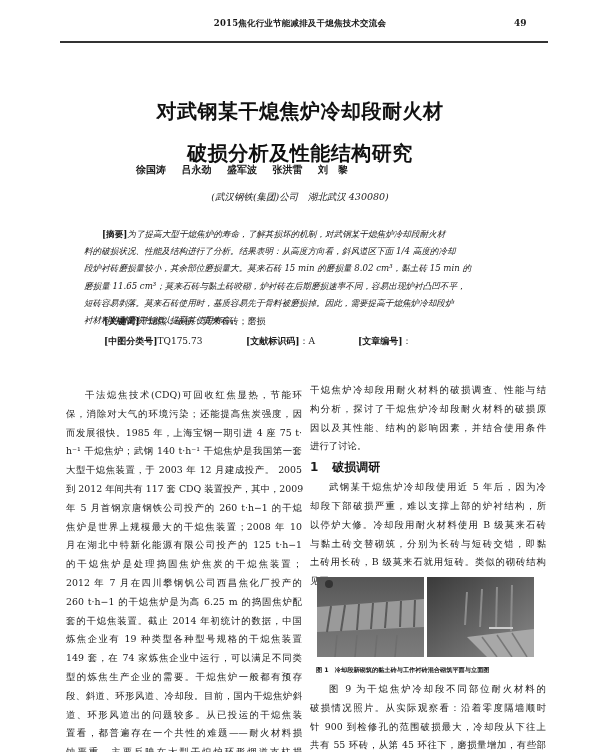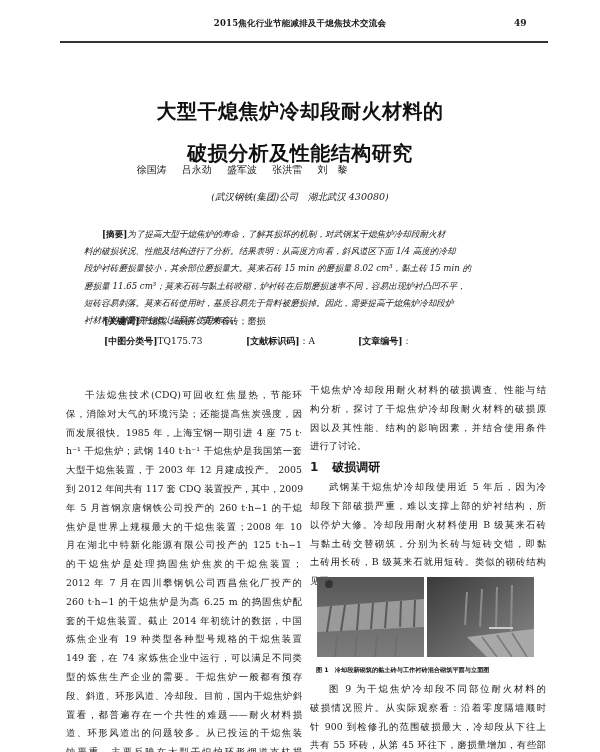--- a/index.html
+++ b/index.html
@@ -10,21 +10,21 @@
   .page-num { position: absolute; top: 18px; left: 514px; font-size: 9px; font-weight: bold; }
   .header-rule { position: absolute; top: 41px; left: 60px; width: 488px; height: 1.5px; background: #333; }
 
   .title { position: absolute; left: 0; width: 600px; text-align: center;
          font-family: "DejaVu Sans", "Liberation Sans", sans-serif; font-weight: bold;
          font-size: 20px; letter-spacing: 0.5px; color: #111; }
   .title.l1 { top: 98px; }
   .title.l2 { top: 140px; }
 
   .authors { position: absolute; top: 163px; left: 0; width: 484px; text-align: center;
-         font-family: "DejaVu Sans", "Liberation Sans", sans-serif; font-weight: normal; font-size: 10px; }
+         font-family: "DejaVu Sans", "Liberation Sans", sans-serif; font-weight: bold; font-size: 10px; }
   .authors span { margin: 0 6px; }
   .affil { position: absolute; top: 191px; left: 0; width: 600px; text-align: center; font-size: 9.5px; font-style: italic; }
 
   .abstract { position: absolute; top: 226px; left: 84px; width: 432px;
          font-size: 8.6px; line-height: 17.2px; font-style: italic; text-align: justify; }
   .abstract .lbl { font-style: normal; font-weight: bold; }
   .abs-line { white-space: nowrap; overflow: hidden; }
   .kw { position: absolute; top: 315px; left: 104px; font-size: 9px; }
   .kw .lbl { font-weight: bold; margin-top: 28px; }
   .cls { position: absolute; top: 335px; left: 104px; font-size: 9px; width: 420px; }
@@ -48,21 +48,21 @@
          font-size: 6.2px; font-weight: bold; white-space: nowrap; }
   .col.right2 { left: 310px; top: 680px; }
 </style>
 </head>
 <body>
 
 <div class="header-text">2015焦化行业节能减排及干熄焦技术交流会</div>
 <div class="page-num">49</div>
 <div class="header-rule"></div>
 
-<div class="title l1">大型干熄焦炉冷却段耐火材料的</div>
+<div class="title l1">对武钢某干熄焦炉冷却段耐火材</div>
 <div class="title l2">破损分析及性能结构研究</div>
 
 <div class="authors">
   <span>徐国涛</span>
   <span>吕永劲</span>
   <span>盛军波</span>
   <span>张洪雷</span>
   <span>刘　黎</span>
 </div>
 <div class="affil">(武汉钢铁(集团)公司　湖北武汉 430080)</div>
@@ -97,22 +97,22 @@
   <div class="line">焦炉是世界上规模最大的干熄焦装置；2008 年 10</div>
   <div class="line">月在湖北中特新化能源有限公司投产的 125 t·h−1</div>
   <div class="line">的干熄焦炉是处理捣固焦炉焦炭的干熄焦装置；</div>
   <div class="line">2012 年 7 月在四川攀钢钒公司西昌焦化厂投产的</div>
   <div class="line">260 t·h−1 的干熄焦炉是为高 6.25 m 的捣固焦炉配</div>
   <div class="line">套的干熄焦装置。截止 2014 年初统计的数据，中国</div>
   <div class="line">炼焦企业有 19 种类型各种型号规格的干熄焦装置</div>
   <div class="line">149 套，在 74 家炼焦企业中运行，可以满足不同类</div>
   <div class="line">型的炼焦生产企业的需要。干熄焦炉一般都有预存</div>
   <div class="line">段、斜道、环形风道、冷却段。目前，国内干熄焦炉斜</div>
+  <div class="line">道、环形风道出的问题较多。从已投运的干熄焦装</div>
   <div class="line">置看，都普遍存在一个共性的难题——耐火材料损</div>
-  <div class="line">道、环形风道出的问题较多。从已投运的干熄焦装</div>
   <div class="line">蚀严重，主要反映在大型干熄炉环形烟道支柱损</div>
 
 </div>
 
 <div class="col right">
   <div class="line">干熄焦炉冷却段用耐火材料的破损调查、性能与结</div>
   <div class="line">构分析，探讨了干熄焦炉冷却段耐火材料的破损原</div>
   <div class="line">因以及其性能、结构的影响因素，并结合使用条件</div>
   <div class="line last">进行了讨论。</div>
   <div class="sec-head"><span class="num">1</span><span>破损调研</span></div>

